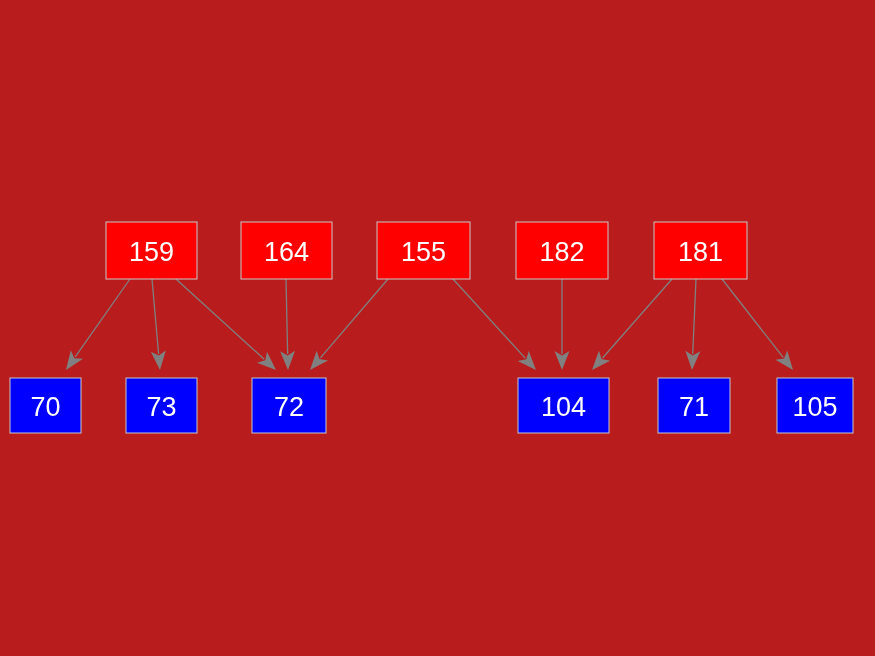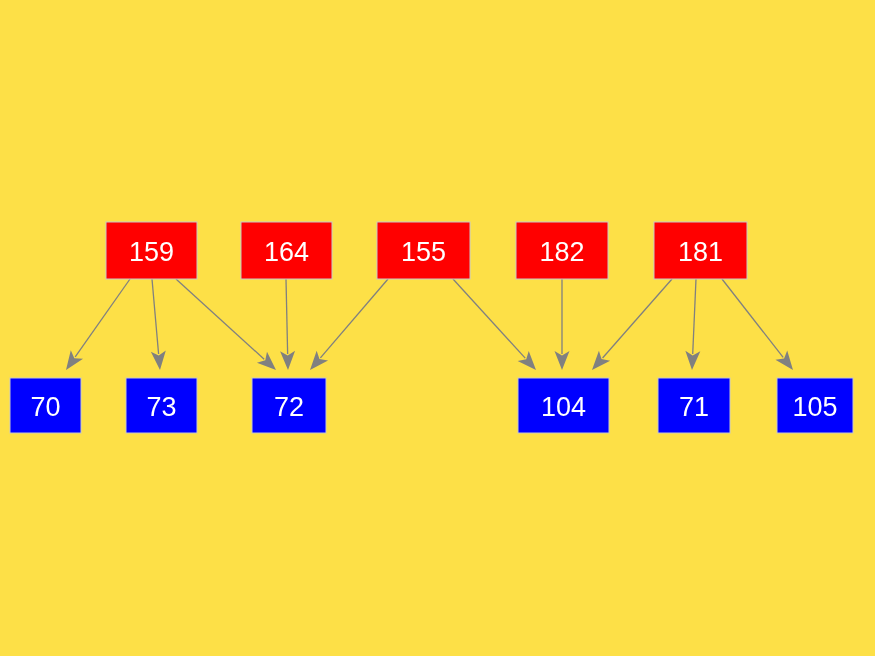--- a/index.html
+++ b/index.html
@@ -8,21 +8,21 @@
     padding: 0;
     background: #ffffff;
   }
   body {
     font-family: "Liberation Sans", sans-serif;
   }
   #canvas-root {
     position: relative;
     width: 875px;
     height: 656px;
-    background: #fde047;
+    background: #b91c1c;
     overflow: hidden;
   }
   #graph-svg {
     position: absolute;
     left: 0;
     top: 0;
     width: 875px;
     height: 656px;
     display: block;
   }

